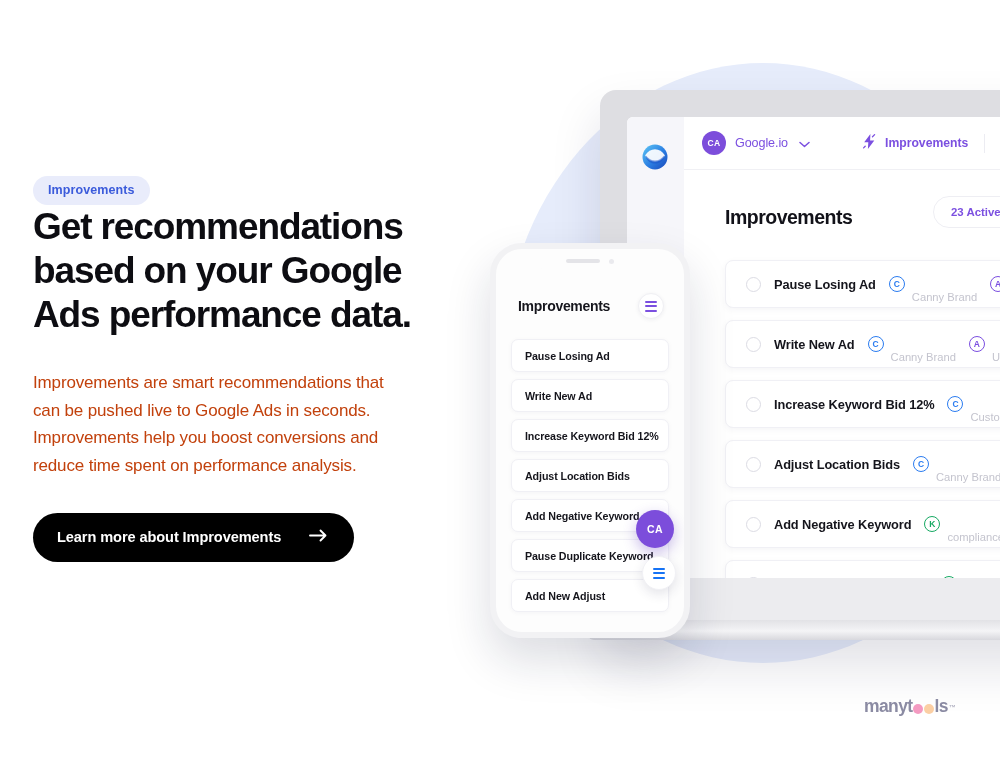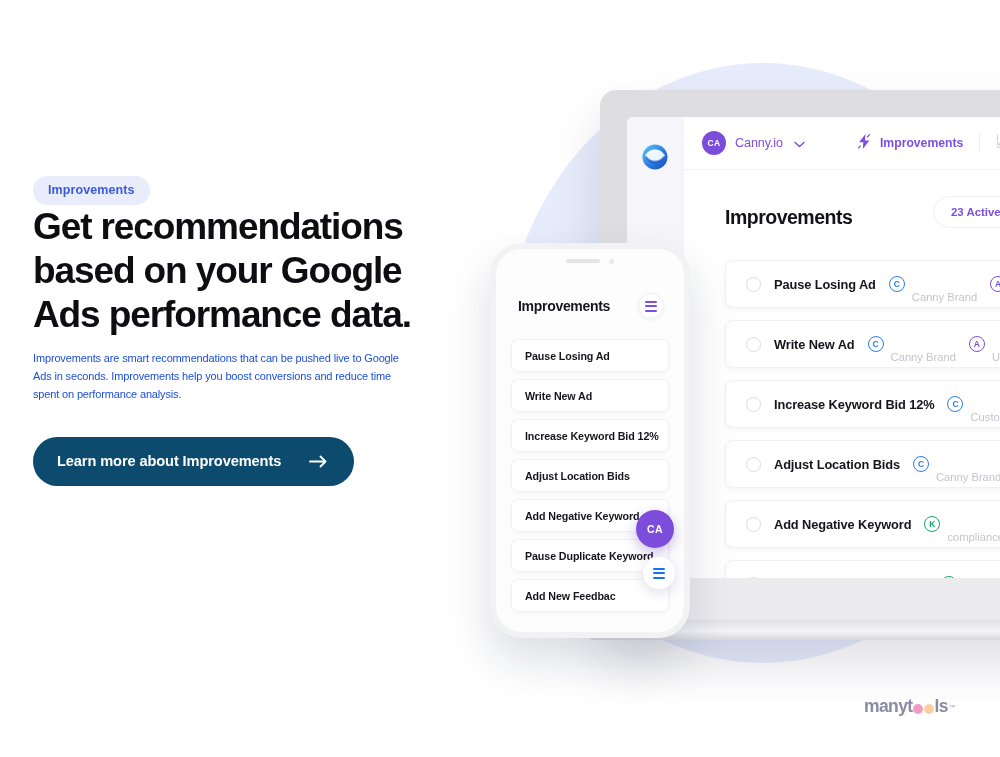--- a/index.html
+++ b/index.html
@@ -28,34 +28,33 @@
   .headline {
     font-size: 37px;
     line-height: 1.19;
     letter-spacing: -1.1px;
     font-weight: 700;
     color: #0d0d12;
     max-width: 392px;
   }
 
   .body-copy {
-    margin-top: 13px;
-    font-size: 11px;
+    margin-top: 32px;
+    font-size: 17px;
     line-height: 1.62;
-    color: #1d4ed8;
+    color: #c2410c;
     max-width: 372px;
     letter-spacing: -.15px;
   }
 
   .cta {
     margin-top: 34px;
     display: inline-flex;
-    align-items: center;
     gap: 28px;
-    background: #0c4a6e;
+    background: #000000;
     color: #fff;
     border: none;
     border-radius: 28px;
     padding: 16px 26px 17px 24px;
     font-size: 14.6px;
     font-weight: 700;
     font-family: inherit;
     letter-spacing: -.1px;
     cursor: pointer;
   }
@@ -288,21 +287,21 @@
               <circle cx="15" cy="15" r="12.5" fill="url(#lg)"></circle>
               <path d="M5 13.5c2.8-4.2 6-6.2 10-6.2s7.2 2 10 6.2c-2.8 4.2-6 6.2-10 6.2S7.8 17.7 5 13.5z" fill="#ffffff" opacity=".92"></path>
               <path d="M5.6 13.2c2.9 3.6 5.9 5.3 9.4 5.3s6.5-1.7 9.4-5.3c-.5 4.9-4.4 8.4-9.4 8.4S6.1 18.1 5.6 13.2z" fill="#1c54c9" opacity=".55"></path>
             </svg>
           </div>
         </div>
 
         <div class="desk-topbar">
           <div class="acct">
             <div class="acct-avatar">CA</div>
-            <div class="acct-name">Canny.io</div>
+            <div class="acct-name">Google.io</div>
             <span class="caret">
               <svg width="11" height="7" viewBox="0 0 11 7" fill="none">
                   <path d="M1 1.5l4.5 4 4.5-4" stroke="#7b4fe0" stroke-width="1.5" stroke-linecap="round" stroke-linejoin="round"></path>
                 </svg>
             </span>
           </div>
 
           <div class="nav-items">
             <div class="nav-item active">
               <span>
@@ -437,21 +436,21 @@
         <div class="p-row">
             <span>Adjust Location Bids</span>
           </div>
         <div class="p-row">
             <span>Add Negative Keyword</span>
           </div>
         <div class="p-row">
             <span>Pause Duplicate Keyword</span>
           </div>
         <div class="p-row">
-            <span>Add New Feedbac</span>
+            <span>Add New Adjust</span>
           </div>
       </div>
 
       <div class="fab-ca">CA</div>
       <div class="fab-menu">
         <span class="bars blue">
             <i></i>
             <i></i>
             <i></i>
           </span>

